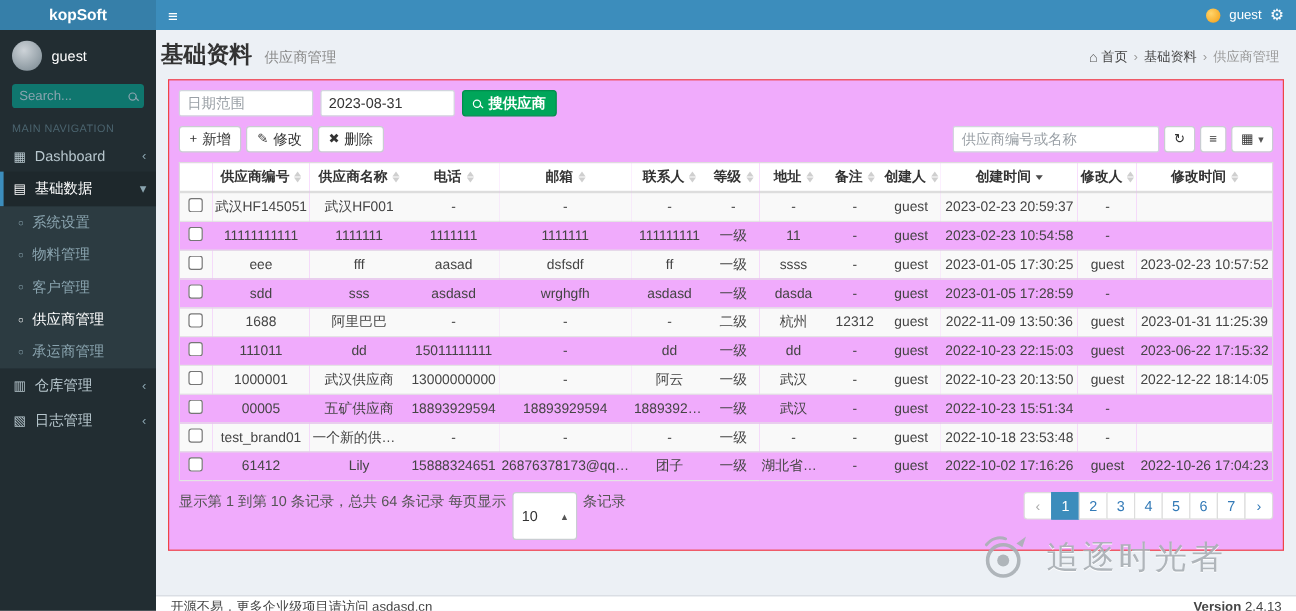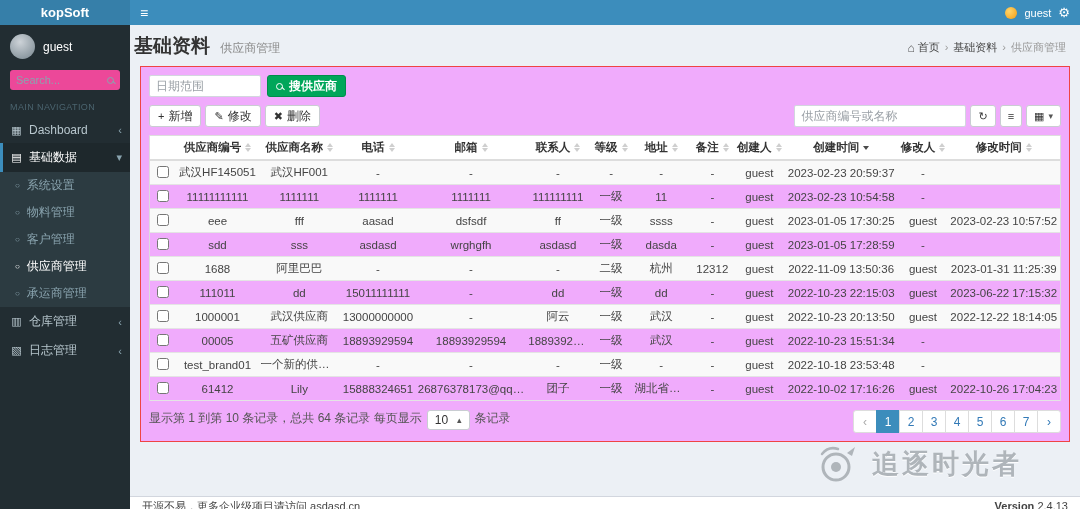--- a/index.html
+++ b/index.html
@@ -11,21 +11,21 @@
   .topnav{flex:1;display:flex;align-items:center;justify-content:space-between;padding:0 10px;color:#fff}
   .hamburger{font-size:14px;cursor:pointer;line-height:1}
   .top-right{display:flex;align-items:center;gap:7px;font-size:11px}
   .avatar-dot{width:12px;height:12px;border-radius:50%;background:radial-gradient(circle at 35% 35%,#ffd56b,#f39c12);display:inline-block;cursor:pointer}
   .gear{font-size:13px;cursor:pointer;line-height:1}
 
   
   .sidebar{position:absolute;left:0;top:25px;width:130px;height:484px;background:#222d32}
   .user-panel{display:flex;align-items:center;gap:8px;padding:9px 10px;color:#fff;font-size:12px}
   .avatar{width:25px;height:25px;border-radius:50%;background:radial-gradient(circle at 40% 32%,#cdd3d8,#76858e);flex:0 0 auto}
-  .sidebar-search{margin:2px 10px 8px;background:#ec4899;border-radius:3px;height:20px;display:flex;align-items:center;padding:0 6px;gap:4px}
+  .sidebar-search{margin:2px 10px 8px;background:#0f766e;border-radius:3px;height:20px;display:flex;align-items:center;padding:0 6px;gap:4px}
   .sidebar-search input{flex:1;min-width:0;background:transparent;border:0;outline:none;color:#fff;font-size:11px}
   .sidebar-search input::placeholder{color:#8aa4af}
   .mag{position:relative;width:7px;height:7px;border:1.4px solid currentColor;border-radius:50%;display:inline-block;flex:0 0 auto}
   .mag::after{content:'';position:absolute;width:4px;height:1.4px;background:currentColor;transform:rotate(45deg);right:-3px;bottom:-1px}
   .sidebar-search .mag{color:#8aa4af;cursor:pointer}
   .nav-label{color:#4b646f;font-size:9px;padding:4px 10px 5px;letter-spacing:.4px}
   .nav{list-style:none}
   .nav>li{color:#b8c7ce;font-size:12px;padding:6px 8px 6px 7px;display:flex;align-items:center;gap:6px;cursor:pointer;border-left:3px solid transparent}
   .nav>li .mi{width:13px;text-align:center;font-size:11px;flex:0 0 auto}
   .nav>li .chev{margin-left:auto;color:#8aa4af;font-size:11px}
@@ -71,31 +71,31 @@
   tbody tr:nth-child(odd){background:#f9f9f9}
   td input[type=checkbox],th input[type=checkbox]{width:12px;height:12px;cursor:pointer}
   .carets{display:inline-flex;flex-direction:column;margin-left:4px;vertical-align:middle}
   .carets i{width:0;height:0;border-left:3.5px solid transparent;border-right:3.5px solid transparent;display:block}
   .carets i.up{border-bottom:4px solid #cfcfcf;margin-bottom:1px}
   .carets i.dn{border-top:4px solid #cfcfcf}
   .carets.sorted i.dn{border-top-color:#4a4a4a}
 
   
   .table-footer{display:flex;align-items:flex-start;margin-top:9px;font-size:12px;color:#555}
-  .page-size-btn{border:1px solid #c9cdd2;background:#fff;border-radius:3px;padding:2px 7px;margin:0 5px;font-size:12px;display:inline-flex;gap:9px;align-items:center;cursor:pointer;color:#333}
+  .page-size-btn{border:1px solid #c9cdd2;background:#fff;border-radius:3px;padding:12px 7px;margin:0 5px;font-size:12px;display:inline-flex;gap:20px;align-items:center;cursor:pointer;color:#333}
   .pagination{margin-left:auto;display:flex;list-style:none}
   .pagination li{min-width:24px;height:23px;display:flex;align-items:center;justify-content:center;border:1px solid #ddd;color:#337ab7;font-size:12px;cursor:pointer;margin-left:-1px;padding:0 7px;background:#fff}
   .pagination li:first-child{border-radius:3px 0 0 3px;margin-left:0}
   .pagination li:last-child{border-radius:0 3px 3px 0}
   .pagination li.disabled{color:#aaa;cursor:default}
   .pagination li.active{background:#3c8dbc;border-color:#3c8dbc;color:#fff;cursor:default}
 
   
   .watermark{position:absolute;right:58px;bottom:24px;display:flex;align-items:center;gap:9px;opacity:.92;pointer-events:none}
-  .wm-text{font-size:27px;font-weight:bold;letter-spacing:3px;color:#aab0b6;text-shadow:0 1px 0 #fff}
+  .wm-text{font-size:27px;font-weight:normal;letter-spacing:3px;color:#aab0b6;text-shadow:0 1px 0 #fff}
 
   
   .main-footer{position:absolute;left:0;bottom:0;width:100%;height:13px;background:#fff;border-top:1px solid #d2d6de;padding:2px 12px 0;font-size:11px;color:#444;display:flex;justify-content:space-between;overflow:hidden;line-height:14px}
 </style>
 </head>
 <body>
 
 <header class="topbar">
   <div class="logo">kopSoft</div>
   <div class="topnav">
@@ -173,20 +173,21 @@
       <span class="crumb">首页</span>
       <span class="crumb">基础资料</span>
       <span class="crumb current">供应商管理</span>
     </nav>
   </div>
 
   <section class="box">
 
     <div class="filter-row">
       <input class="input in-date" type="text" placeholder="日期范围" style="">
+      <input class="input in-date" type="text" value="2023-08-31" style="">
       <button class="btn btn-green">
         <span class="mag"></span>
         <span>搜供应商</span>
       </button>
     </div>
 
     <div class="toolbar-row">
       <div class="toolbar-left">
         <button class="btn">
           <span class="bi">+</span>

